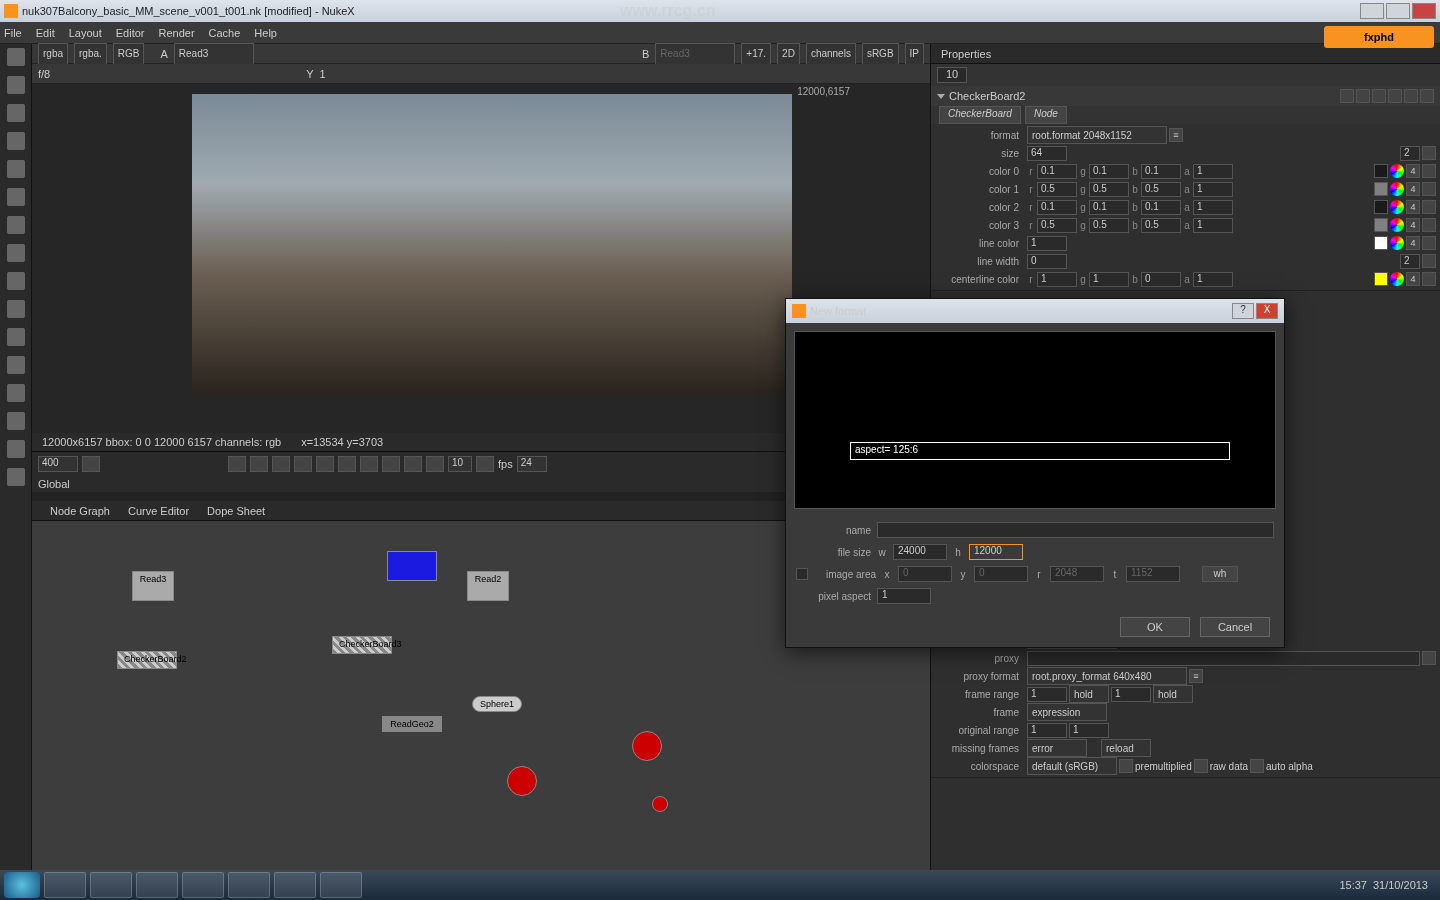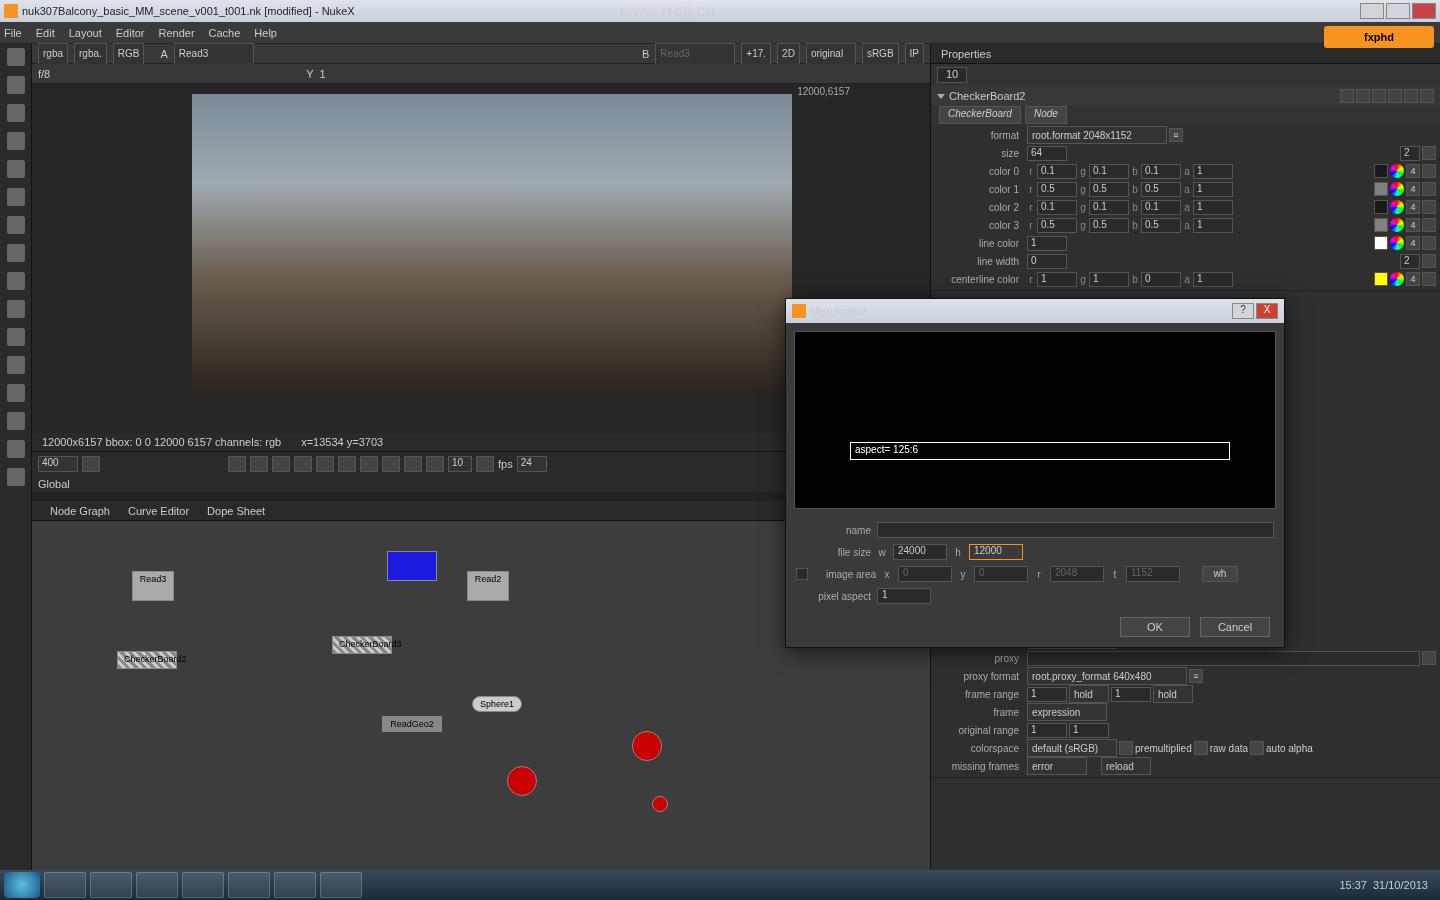--- a/index.html
+++ b/index.html
@@ -136,21 +136,21 @@
     <div class="viewer-toolbar">
       <span class="dd">rgba</span>
       <span class="dd">rgba.</span>
       <span class="dd">RGB</span>
       <span style="margin-left:10px">A</span>
       <span class="dd" style="width:80px">Read3</span>
       <span style="margin-left:auto">B</span>
       <span class="dd" style="width:80px;color:#666">Read3</span>
       <span class="dd">+17.</span>
       <span class="dd">2D</span>
-      <span class="dd" style="width:50px">original</span>
+      <span class="dd" style="width:50px">channels</span>
       <span class="dd">sRGB</span>
       <span class="dd">IP</span>
     </div>
     <div class="viewer-sub">
       <span class="dd">f/8</span>
       <span style="margin-left:250px">Y</span>
       <span class="dd" style="width:30px">1</span>
     </div>
     <div class="viewport">
       <div class="coord">12000,6157</div>
@@ -387,34 +387,34 @@
         <div class="prop-row">
           <span class="lbl">frame</span>
           <span class="dd" style="width:80px">expression</span>
         </div>
         <div class="prop-row">
           <span class="lbl">original range</span>
           <span class="inp" style="width:40px">1</span>
           <span class="inp" style="width:40px">1</span>
         </div>
         <div class="prop-row">
-          <span class="lbl">colorspace</span>
-          <span class="dd" style="width:90px">default (sRGB)</span>
-          <span class="rbtn"></span>
-          <span style="font-size:10px">premultiplied</span>
-          <span class="rbtn"></span>
-          <span style="font-size:10px">raw data</span>
-          <span class="rbtn"></span>
-          <span style="font-size:10px">auto alpha</span>
-        </div>
-        <div class="prop-row">
           <span class="lbl">missing frames</span>
           <span class="dd" style="width:60px">error</span>
           <span style="width:10px"></span>
           <span class="dd" style="width:50px;text-align:center">reload</span>
+        </div>
+        <div class="prop-row">
+          <span class="lbl">colorspace</span>
+          <span class="dd" style="width:90px">default (sRGB)</span>
+          <span class="rbtn"></span>
+          <span style="font-size:10px">premultiplied</span>
+          <span class="rbtn"></span>
+          <span style="font-size:10px">raw data</span>
+          <span class="rbtn"></span>
+          <span style="font-size:10px">auto alpha</span>
         </div>
       </div>
     </div>
   </div>
 </div>
 
 <div class="dialog">
   <div class="dtitle">
     <div class="dicon"></div>
     <span class="txt">New format</span>

